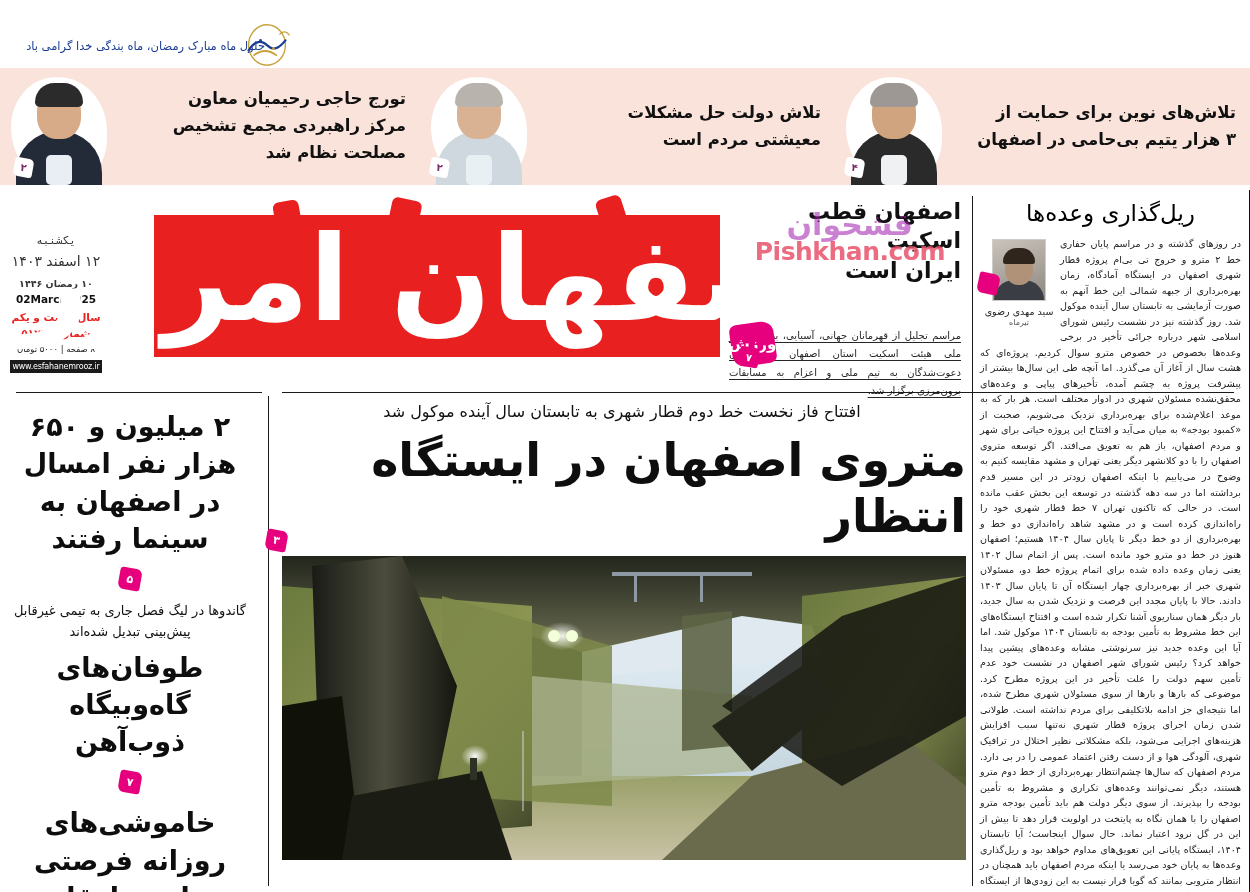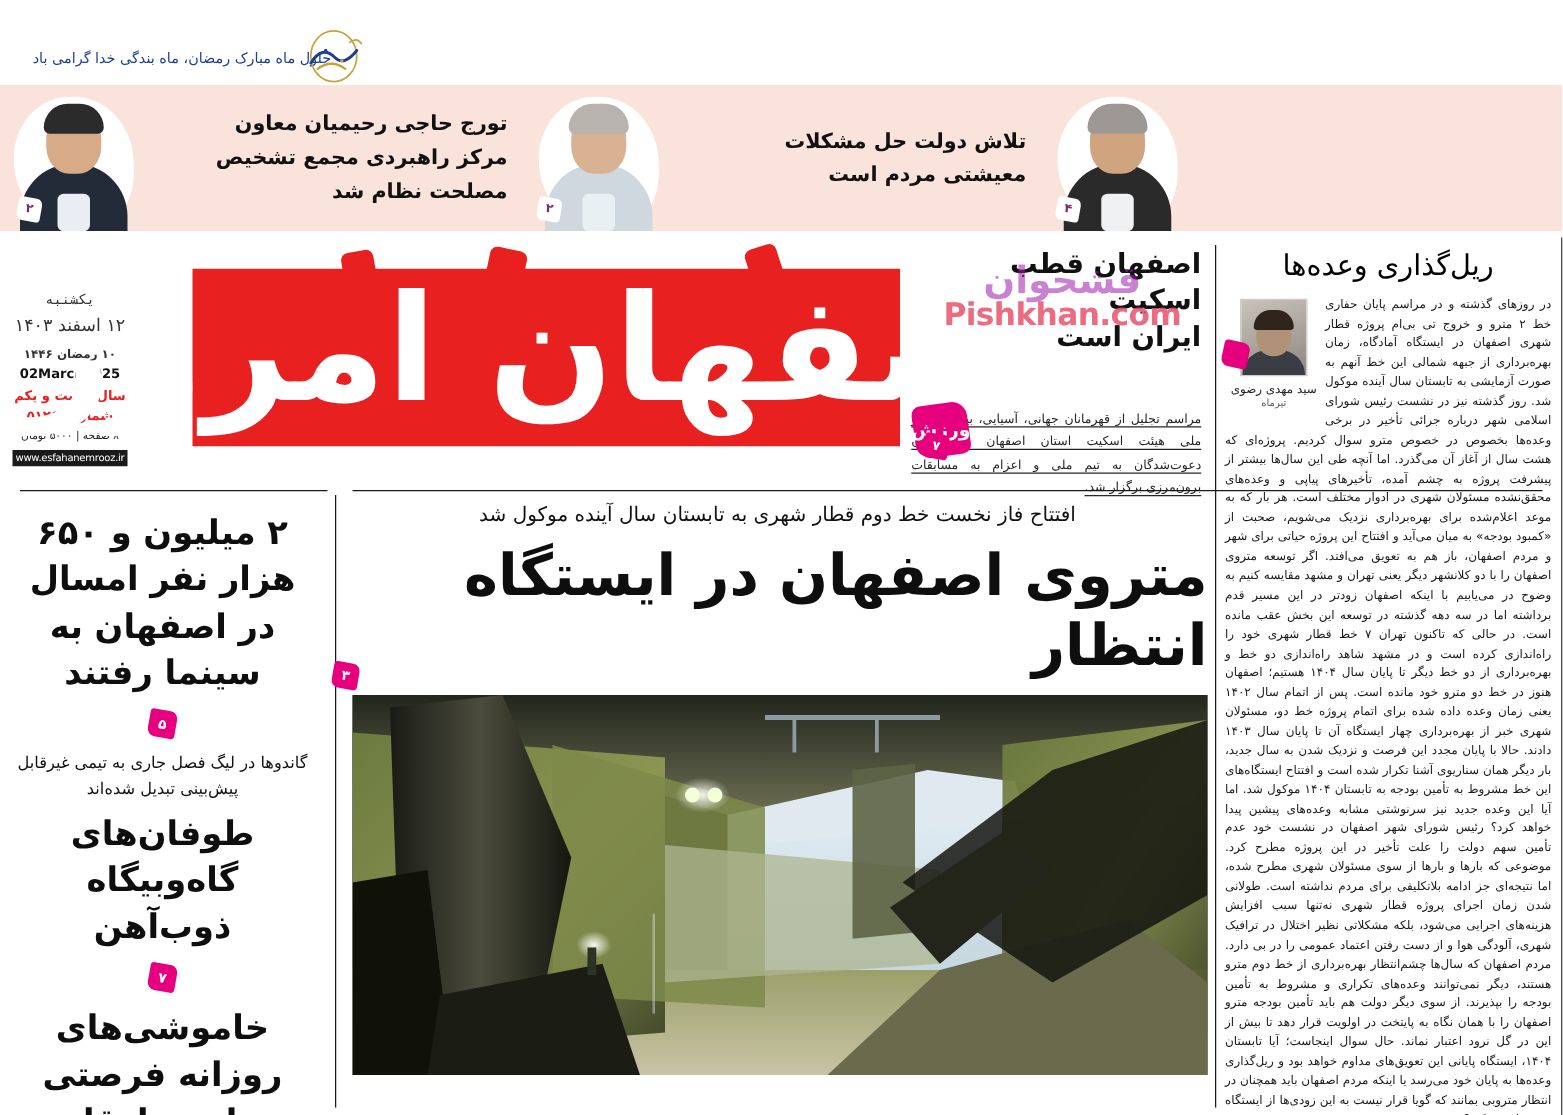--- a/index.html
+++ b/index.html
@@ -344,20 +344,24 @@
       <div class="pagebadge">۲</div>
     </div>
 
     <div class="teaser t3">
       <div class="teaser-photo">
         <div class="blob"></div>
         <div class="ph-body" style="background:#2a2a2a"></div>
         <div class="ph-shirt" style="background:#f0f1f2"></div>
         <div class="ph-head" style="background:#cfa47f"></div>
         <div class="ph-hair" style="background:#9d9893"></div>
+      </div>
+      <div class="teaser-text">
+        <div class="line">تلاش‌های نوین برای حمایت از</div>
+        <div class="line">۳ هزار یتیم بی‌حامی در اصفهان</div>
       </div>
       <div class="pagebadge">۴</div>
     </div>
 
   </div>
 
   <div class="masthead-row">
 
     <div class="date-block">
       <div class="d1">یکشنبه</div>

